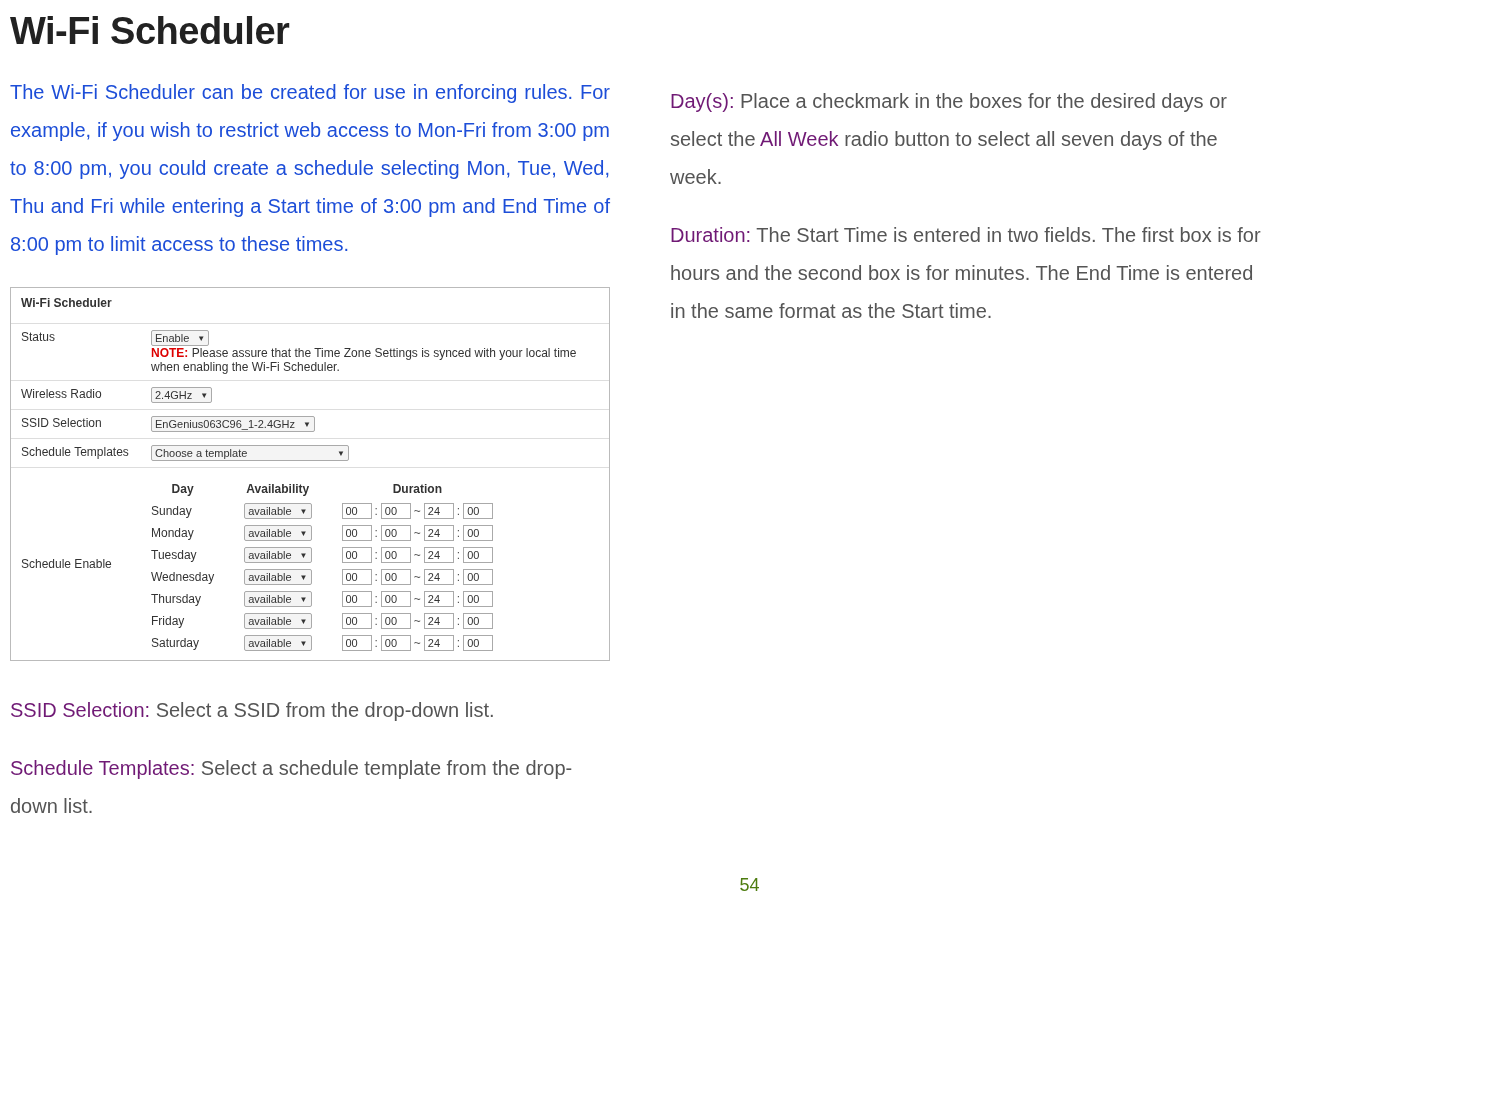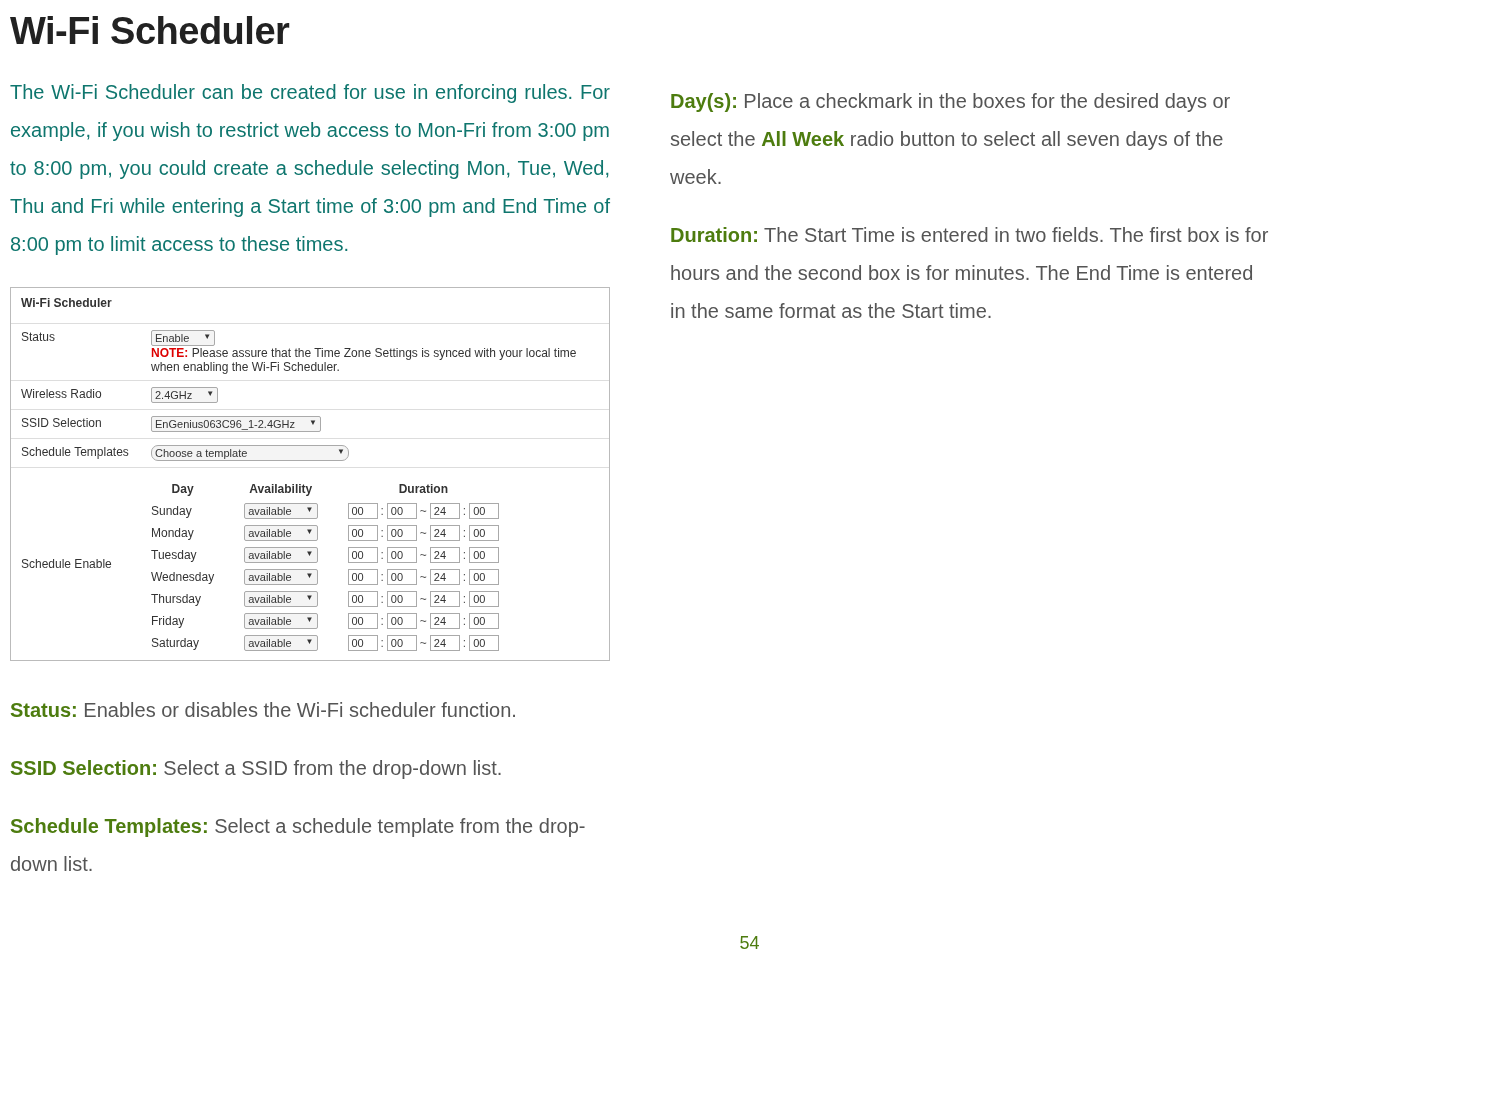--- a/index.html
+++ b/index.html
@@ -22,32 +22,32 @@
     font-size: 38px;
     font-weight: 700;
     margin: 0 0 20px 0;
     color: #222;
     letter-spacing: -0.5px;
   }
   .intro {
     font-size: 20px;
     line-height: 1.9;
     text-align: justify;
-    color: #0f766e;
+    color: #1d4ed8;
     margin-bottom: 24px;
   }
   .deflist p {
     font-size: 20px;
     line-height: 1.9;
     color: #555;
     margin: 12px 0 20px 0;
   }
   .deflist b {
-    color: #4d7c0f;
-    font-weight: 700;
+    color: #701a75;
+    font-weight: 400;
   }
   .screenshot {
     border: 1px solid #bbb;
     background: #fff;
     font-family: Arial, sans-serif;
     font-size: 12px;
     color: #333;
     margin-bottom: 30px;
   }
   .screenshot .title {
@@ -71,31 +71,30 @@
   .note-red {
     color: #d00;
     font-weight: 700;
   }
   .ss-select {
     border: 1px solid #aaa;
     border-radius: 2px;
     padding: 1px 3px;
     font-size: 11px;
     display: inline-flex;
-    align-items: flex-start;
-    gap: 14px;
+    align-items: center;
+    gap: 8px;
     background: #f4f4f4;
   }
   .ss-select .caret {
     font-size: 8px;
   }
   .ss-select.wide {
     min-width: 190px;
     justify-content: space-between;
-    border-radius: 7px;
   }
   table.sched {
     border-collapse: collapse;
     margin-top: 4px;
   }
   table.sched th {
     text-align: center;
     padding: 4px 30px 4px 0;
     font-weight: 700;
     font-size: 12px;
@@ -248,23 +247,20 @@
                   </tbody>
               </table>
             </td>
           </tr>
         </tbody>
       </table>
     </div>
 
     <div class="deflist">
       <p>
-        <b>Status:</b><span> Enables or disables the Wi-Fi scheduler function.</span>
-      </p>
-      <p>
         <b>SSID Selection:</b><span> Select a SSID from the drop-down list.</span>
       </p>
       <p>
         <b>Schedule Templates:</b><span> Select a schedule template from the drop-down list.</span>
       </p>
     </div>
   </div>
 
   <div class="col" style="padding-top:60px">
     <div class="deflist">

